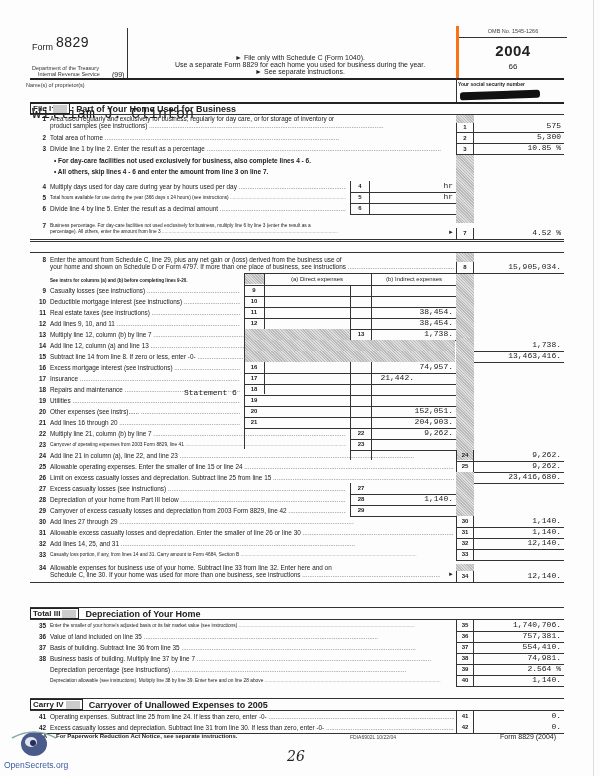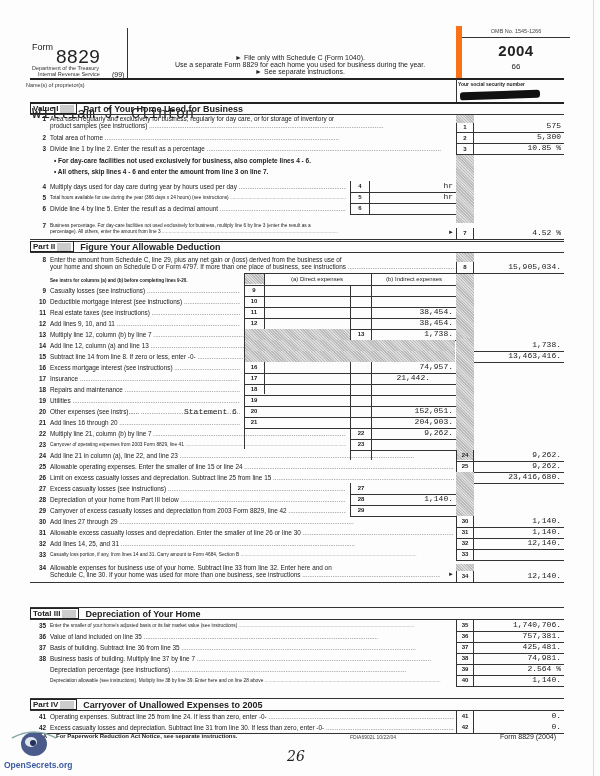--- a/index.html
+++ b/index.html
@@ -4,26 +4,26 @@
 <style>
 *{box-sizing:border-box;margin:0;padding:0}
 html,body{width:600px;height:776px;background:#fff;overflow:hidden}
 body{font-family:"Liberation Sans",sans-serif;color:#222;position:relative}
 .page{position:absolute;left:0;top:0;width:600px;height:776px;background:#fdfdfd}
 .edge{position:absolute;right:6px;top:0;width:1px;height:776px;background:#ddd}
 .abs{position:absolute}
 .mono{font-family:"Liberation Mono","DejaVu Sans Mono",monospace}
 .hdr-left{left:30px;top:28px;width:98px;height:51px;border-right:1px solid #333}
 .form-word{font-size:9px;position:absolute;left:2px;top:14px}
-.form-num{font-size:19px;position:absolute;left:26px;top:18px;letter-spacing:.5px}
+.form-num{font-size:14px;position:absolute;left:26px;top:6px;letter-spacing:.5px}
 .dept{font-size:5.5px;position:absolute;left:2px;top:37px;line-height:6px;color:#333}
 .n99{font-size:7px;position:absolute;left:82px;top:43px}
 .title{left:130px;top:38px;width:260px;text-align:center;font-size:11px;font-weight:bold;letter-spacing:.4px}
 .sub{left:130px;font-size:7px;width:340px;text-align:center}
-.hdr-right{left:456px;top:26px;width:108px;height:53px;border-left:6px solid #f97316}
+.hdr-right{left:456px;top:26px;width:108px;height:53px;border-left:3px solid #f97316}
 .omb{font-size:5.5px;position:absolute;left:0;top:2px;width:108px;text-align:center;color:#444;border-bottom:1px solid #333;padding-bottom:3px}
 .year{font-size:15px;position:absolute;left:0;top:16px;width:108px;text-align:center;font-weight:bold;letter-spacing:.5px}
 .seq{font-size:8px;position:absolute;left:0;top:36px;width:108px;text-align:center}
 .hline{position:absolute;height:1px;background:#333}
 .hline2{position:absolute;height:1.5px;background:#222}
 .vline{position:absolute;width:1px;background:#333}
 .tiny{font-size:5px;color:#333}
 .ssn-lbl{left:458px;top:81px;font-size:5px;font-weight:bold}
 .ssn-redact{left:460px;top:91px;width:80px;height:8px;background:#111;border-radius:3px;transform:rotate(-2deg)}
 .name-lbl{left:26px;top:82px;font-size:5.5px}
@@ -75,21 +75,21 @@
   <div class="hline2" style="left:30px;top:78px;width:534px"></div>
   <div class="vline" style="left:456px;top:78px;height:24px"></div>
   <div class="abs name-lbl tiny">Name(s) of proprietor(s)</div>
   <div class="abs name-val mono">William J. Clinton</div>
   <div class="abs ssn-lbl">Your social security number</div>
   <div class="abs ssn-redact"></div>
   <div class="hline2" style="left:30px;top:102px;width:534px"></div>
 
   <div class="part-hdr" style="top:103px">
     <span class="part-box">
-        <span>Value I</span>
+        <span>File I</span>
         <span class="part-shade"></span>
       </span>
     <span class="part-title">Part of Your Home Used for Business</span>
   </div>
   <div class="hline" style="left:30px;top:114px;width:534px"></div>
   <div class="shade" style="left:456px;top:115px;width:18px;height:8px"></div>
 
   <div class="row" style="top:115px;height:18px;line-height:8px">
     <span class="ln">1</span>
     <span class="lt" style="top:0">Area used regularly and exclusively for business, regularly for day care, or for storage of inventory or</span>
@@ -147,27 +147,20 @@
     <span class="ln">7</span>
     <span class="lt sm" style="top:0">Business percentage. For day-care facilities not used exclusively for business, multiply line 6 by line 3 (enter the result as a</span>
     <span class="lt dots sm" style="top:6px;width:390px">percentage). All others, enter the amount from line 3</span>
   </div>
   <div class="abs" style="left:448px;top:229px;font-size:6px">►</div>
   <div class="box-num" style="left:456px;top:228px;height:11px;line-height:11px;border-right:1px solid #333;width:18px">7</div>
   <div class="val" style="left:474px;top:228px;width:90px">4.52 %</div>
   <div class="hline" style="left:30px;top:239px;width:534px"></div>
 
   <div class="hline" style="left:30px;top:241px;width:534px"></div>
-  <div class="part-hdr" style="top:241px">
-    <span class="part-box">
-        <span>Part II</span>
-        <span class="part-shade"></span>
-      </span>
-    <span class="part-title">Figure Your Allowable Deduction</span>
-  </div>
   <div class="hline" style="left:30px;top:252px;width:534px"></div>
 
   <div class="shade" style="left:456px;top:253px;width:18px;height:9px"></div>
   <div class="row" style="top:256px;height:18px;line-height:8px">
     <span class="ln">8</span>
     <span class="lt" style="top:0">Enter the amount from Schedule C, line 29, plus any net gain or (loss) derived from the business use of</span>
     <span class="lt dots" style="top:7px;width:404px">your home and shown on Schedule D or Form 4797. If more than one place of business, see instructions</span>
   </div>
   <div class="box-num" style="left:456px;top:262px;height:11px;line-height:11px;border-right:1px solid #333;width:18px">8</div>
   <div class="val" style="left:474px;top:262px;width:90px">15,905,034.</div>
@@ -243,41 +236,41 @@
         <span class="lt dots" style="width:190px">Excess mortgage interest (see instructions)</span>
       </div>
       <div class="box-num" style="left:244px;top:362px;height:11px;line-height:11px;border-left:none;width:20px">16</div>
         <div class="val" style="left:371px;top:362px;width:85px">74,957.</div>
         <div class="hline" style="left:244px;top:373px;width:212px"></div>
       <div class="row" style="top:373px">
       <span class="ln">17</span>
         <span class="lt dots" style="width:190px">Insurance</span>
       </div>
       <div class="box-num" style="left:244px;top:373px;height:11px;line-height:11px;border-left:none;width:20px">17</div>
-        <div class="val" style="left:370px;top:373px;width:63px">21,442.</div>
+        <div class="val" style="left:354px;top:373px;width:63px">21,442.</div>
         <div class="hline" style="left:244px;top:384px;width:212px"></div>
       <div class="row" style="top:384px">
       <span class="ln">18</span>
         <span class="lt dots" style="width:190px">Repairs and maintenance</span>
       </div>
       <div class="box-num" style="left:244px;top:384px;height:11px;line-height:11px;border-left:none;width:20px">18</div>
         <div class="val" style="left:371px;top:384px;width:85px"></div>
         <div class="hline" style="left:244px;top:395px;width:212px"></div>
       <div class="row" style="top:395px">
       <span class="ln">19</span>
         <span class="lt dots" style="width:190px">Utilities</span>
       </div>
       <div class="box-num" style="left:244px;top:395px;height:11px;line-height:11px;border-left:none;width:20px">19</div>
         <div class="val" style="left:371px;top:395px;width:85px"></div>
         <div class="hline" style="left:244px;top:406px;width:212px"></div>
       <div class="row" style="top:406px">
       <span class="ln">20</span>
         <span class="lt dots" style="width:190px">Other expenses (see instrs)......</span>
       </div>
-      <div class="abs mono" style="left:184px;top:407px;font-size:8px">Statement 6</div>
+      <div class="abs mono" style="left:184px;top:388px;font-size:8px">Statement 6</div>
       <div class="box-num" style="left:244px;top:406px;height:11px;line-height:11px;border-left:none;width:20px">20</div>
         <div class="val" style="left:371px;top:406px;width:85px">152,051.</div>
         <div class="hline" style="left:244px;top:417px;width:212px"></div>
       <div class="row" style="top:417px">
       <span class="ln">21</span>
         <span class="lt dots" style="width:190px">Add lines 16 through 20</span>
       </div>
       <div class="box-num" style="left:244px;top:417px;height:11px;line-height:11px;border-left:none;width:20px">21</div>
         <div class="val" style="left:371px;top:417px;width:85px">204,903.</div>
         <div class="hline" style="left:244px;top:428px;width:212px"></div>
@@ -401,21 +394,21 @@
       <span class="lt dots" style="width:404px">Value of land included on line 35</span>
       </div>
       <div class="box-num" style="left:456px;top:631px;height:11px;line-height:11px;border-right:1px solid #333;width:18px">36</div>
       <div class="val" style="left:474px;top:631px;width:90px">757,381.</div>
       <div class="hline" style="left:456px;top:642px;width:108px"></div>
       <div class="row" style="top:642px">
       <span class="ln">37</span>
       <span class="lt dots" style="width:404px">Basis of building. Subtract line 36 from line 35</span>
       </div>
       <div class="box-num" style="left:456px;top:642px;height:11px;line-height:11px;border-right:1px solid #333;width:18px">37</div>
-      <div class="val" style="left:474px;top:642px;width:90px">425,481.</div>
+      <div class="val" style="left:474px;top:642px;width:90px">554,410.</div>
       <div class="hline" style="left:456px;top:653px;width:108px"></div>
       <div class="row" style="top:653px">
       <span class="ln">38</span>
       <span class="lt dots" style="width:404px">Business basis of building. Multiply line 37 by line 7</span>
       </div>
       <div class="box-num" style="left:456px;top:653px;height:11px;line-height:11px;border-right:1px solid #333;width:18px">38</div>
       <div class="val" style="left:474px;top:653px;width:90px">74,981.</div>
       <div class="hline" style="left:456px;top:664px;width:108px"></div>
       <div class="row" style="top:664px">
 
@@ -429,21 +422,21 @@
       <span class="lt dots sm" style="width:404px">Depreciation allowable (see instructions). Multiply line 38 by line 39. Enter here and on line 28 above</span>
       </div>
       <div class="box-num" style="left:456px;top:675px;height:11px;line-height:11px;border-right:1px solid #333;width:18px">40</div>
       <div class="val" style="left:474px;top:675px;width:90px">1,140.</div>
       <div class="hline" style="left:456px;top:686px;width:108px"></div>
     </div>
 
   <div class="hline" style="left:30px;top:698px;width:534px"></div>
   <div class="part-hdr" style="top:699px">
     <span class="part-box">
-        <span>Part IV</span>
+        <span>Carry IV</span>
         <span class="part-shade"></span>
       </span>
     <span class="part-title">Carryover of Unallowed Expenses to 2005</span>
   </div>
   <div class="hline" style="left:30px;top:710px;width:534px"></div>
   <div id="p4rows">
       <div class="row" style="top:711px">
       <span class="ln">41</span>
       <span class="lt dots" style="width:404px">Operating expenses. Subtract line 25 from line 24. If less than zero, enter -0-</span>
       </div>
@@ -463,16 +456,16 @@
   <div class="footer" style="left:350px;top:734px;font-size:5px;color:#444">FDIA6902L  10/22/04</div>
   <div class="footer" style="left:500px;top:733px;font-size:7px">Form 8829 (2004)</div>
 
   <div class="logo">
     <svg width="62" height="44" viewBox="0 0 62 44">
       <ellipse cx="30" cy="16" rx="13" ry="12" fill="#4a5a8a"></ellipse>
       <ellipse cx="27" cy="14" rx="6" ry="5" fill="#dfe4ef"></ellipse>
       <ellipse cx="29" cy="15" rx="3" ry="3" fill="#22305a"></ellipse>
       <path d="M8 10 Q30 -2 52 10" stroke="#8aa" fill="none" stroke-width="1.5"></path>
     </svg>
-    <div class="abs" style="left:0;top:32px;font-size:8.5px;font-weight:bold;color:#3b5aa0">OpenSecrets.org</div>
+    <div class="abs" style="left:0;top:32px;font-size:8.5px;font-weight:normal;color:#3b5aa0">OpenSecrets.org</div>
   </div>
   <div class="handnum">26</div>
 </div>
 
 </body></html>

